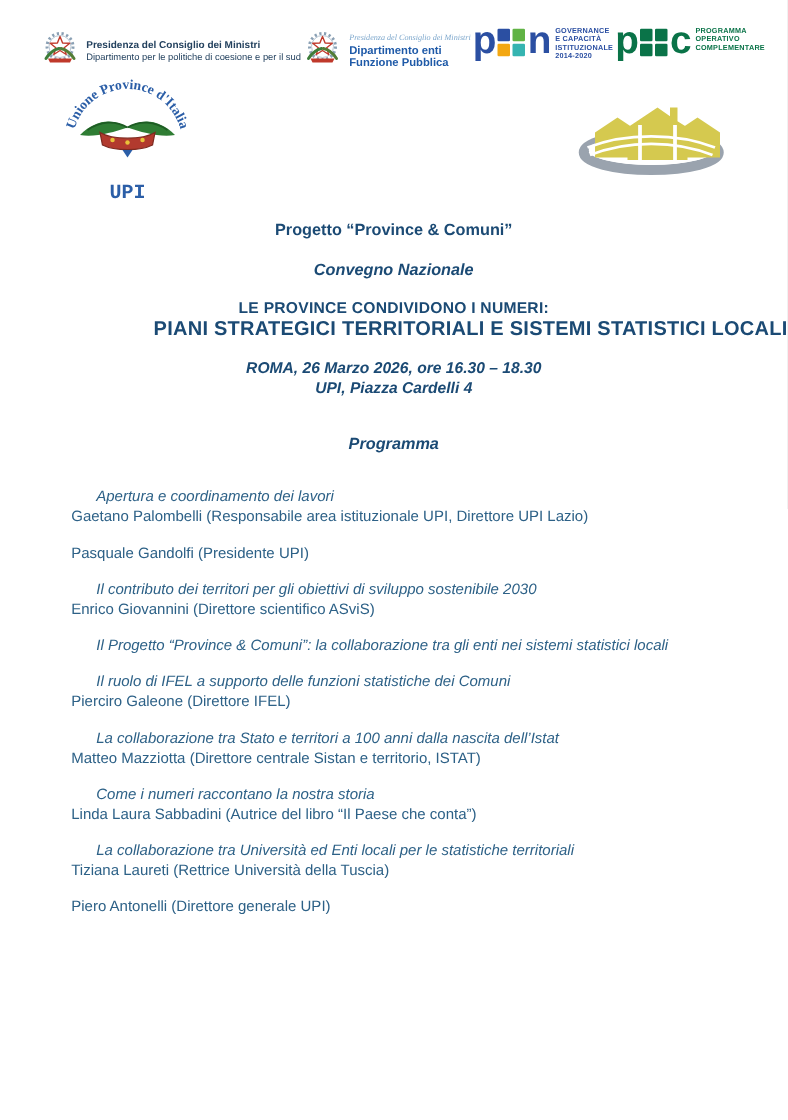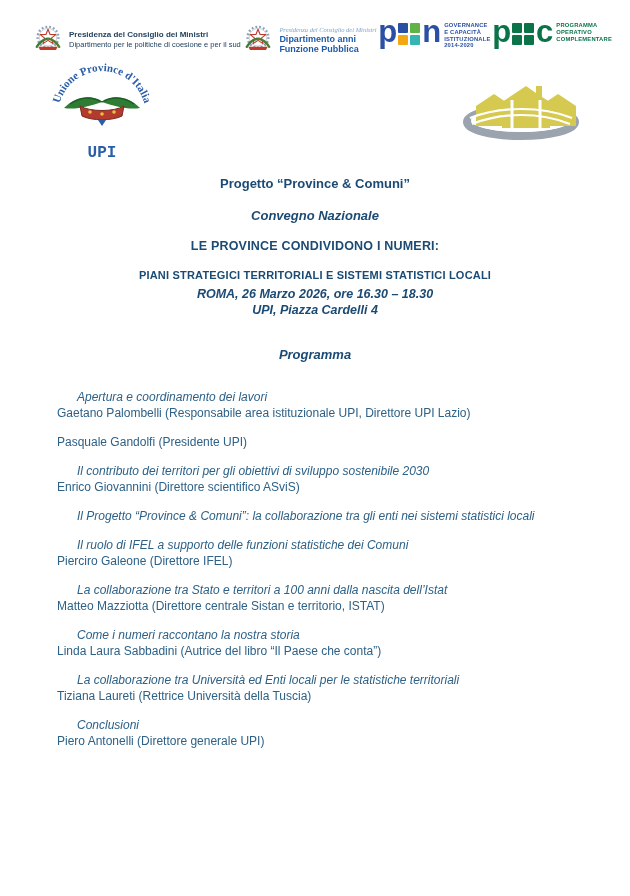--- a/index.html
+++ b/index.html
@@ -44,21 +44,21 @@
   .poc-cap span{color:var(--poc-green);}
   
   .row2{position:absolute;top:62px;left:50px;right:48px;display:flex;justify-content:space-between;align-items:flex-start;}
   .upi-logo{width:104px;text-align:center;}
   .houses-logo{margin-top:12px;}
   
   .c{position:absolute;left:0;right:0;text-align:center;color:var(--heading-navy);}
   .t-project{top:176px;font-size:13px;font-weight:bold;}
   .t-event{top:208px;font-size:13px;font-weight:bold;font-style:italic;}
   .t-caps1{top:239px;font-size:12.5px;font-weight:bold;letter-spacing:.2px;}
-  .t-caps2{top:269px;font-size:11px;font-weight:bold;letter-spacing:.2px;}
+  .t-caps2{top:255px;font-size:16px;font-weight:bold;letter-spacing:.2px;text-align:right;}
   .t-date{top:287px;font-size:12.5px;font-weight:bold;font-style:italic;}
   .t-venue{top:303px;font-size:12.5px;font-weight:bold;font-style:italic;}
   .t-prog{top:347px;font-size:13px;font-weight:bold;font-style:italic;}
   
   .program{position:absolute;top:389px;left:57px;right:38px;}
   .item{margin-bottom:13px;}
   .item .title{font-size:12px;font-style:italic;color:var(--body-blue);line-height:16px;margin-left:20px;}
   .item .speaker{font-size:12px;color:var(--body-blue);line-height:16px;}
 </style>
 </head>
@@ -94,21 +94,21 @@
     </div>
 
     <div class="gov-logo">
       <span>
         <svg width="32" height="36" viewBox="0 0 40 38">
             <use href="#emblema"></use>
           </svg>
       </span>
       <span class="txt">
         <span class="t-script">Presidenza del Consiglio dei Ministri</span>
-        <span class="t-blue">Dipartimento anni</span>
+        <span class="t-blue">Dipartimento enti</span>
         <span class="t-blue">Funzione Pubblica</span>
       </span>
     </div>
 
     <div class="fund-logo pon">
       <span class="fund-word">
         <span class="ltr">p</span>
         <span class="sq-grid">
           <span class="sq" style="background:#2b4fa2"></span>
             <span class="sq" style="background:#61b345"></span>
@@ -222,18 +222,17 @@
     </div>
     <div class="item">
       <div class="title">Come i numeri raccontano la nostra storia</div>
       <div class="speaker">Linda Laura Sabbadini (Autrice del libro “Il Paese che conta”)</div>
     </div>
     <div class="item">
       <div class="title">La collaborazione tra Università ed Enti locali per le statistiche territoriali</div>
       <div class="speaker">Tiziana Laureti (Rettrice Università della Tuscia)</div>
     </div>
     <div class="item">
-      <div class="title">Conclusioni</div>
       <div class="speaker">Piero Antonelli (Direttore generale UPI)</div>
     </div>
   </div>
 
 </div>
 
 </body></html>

